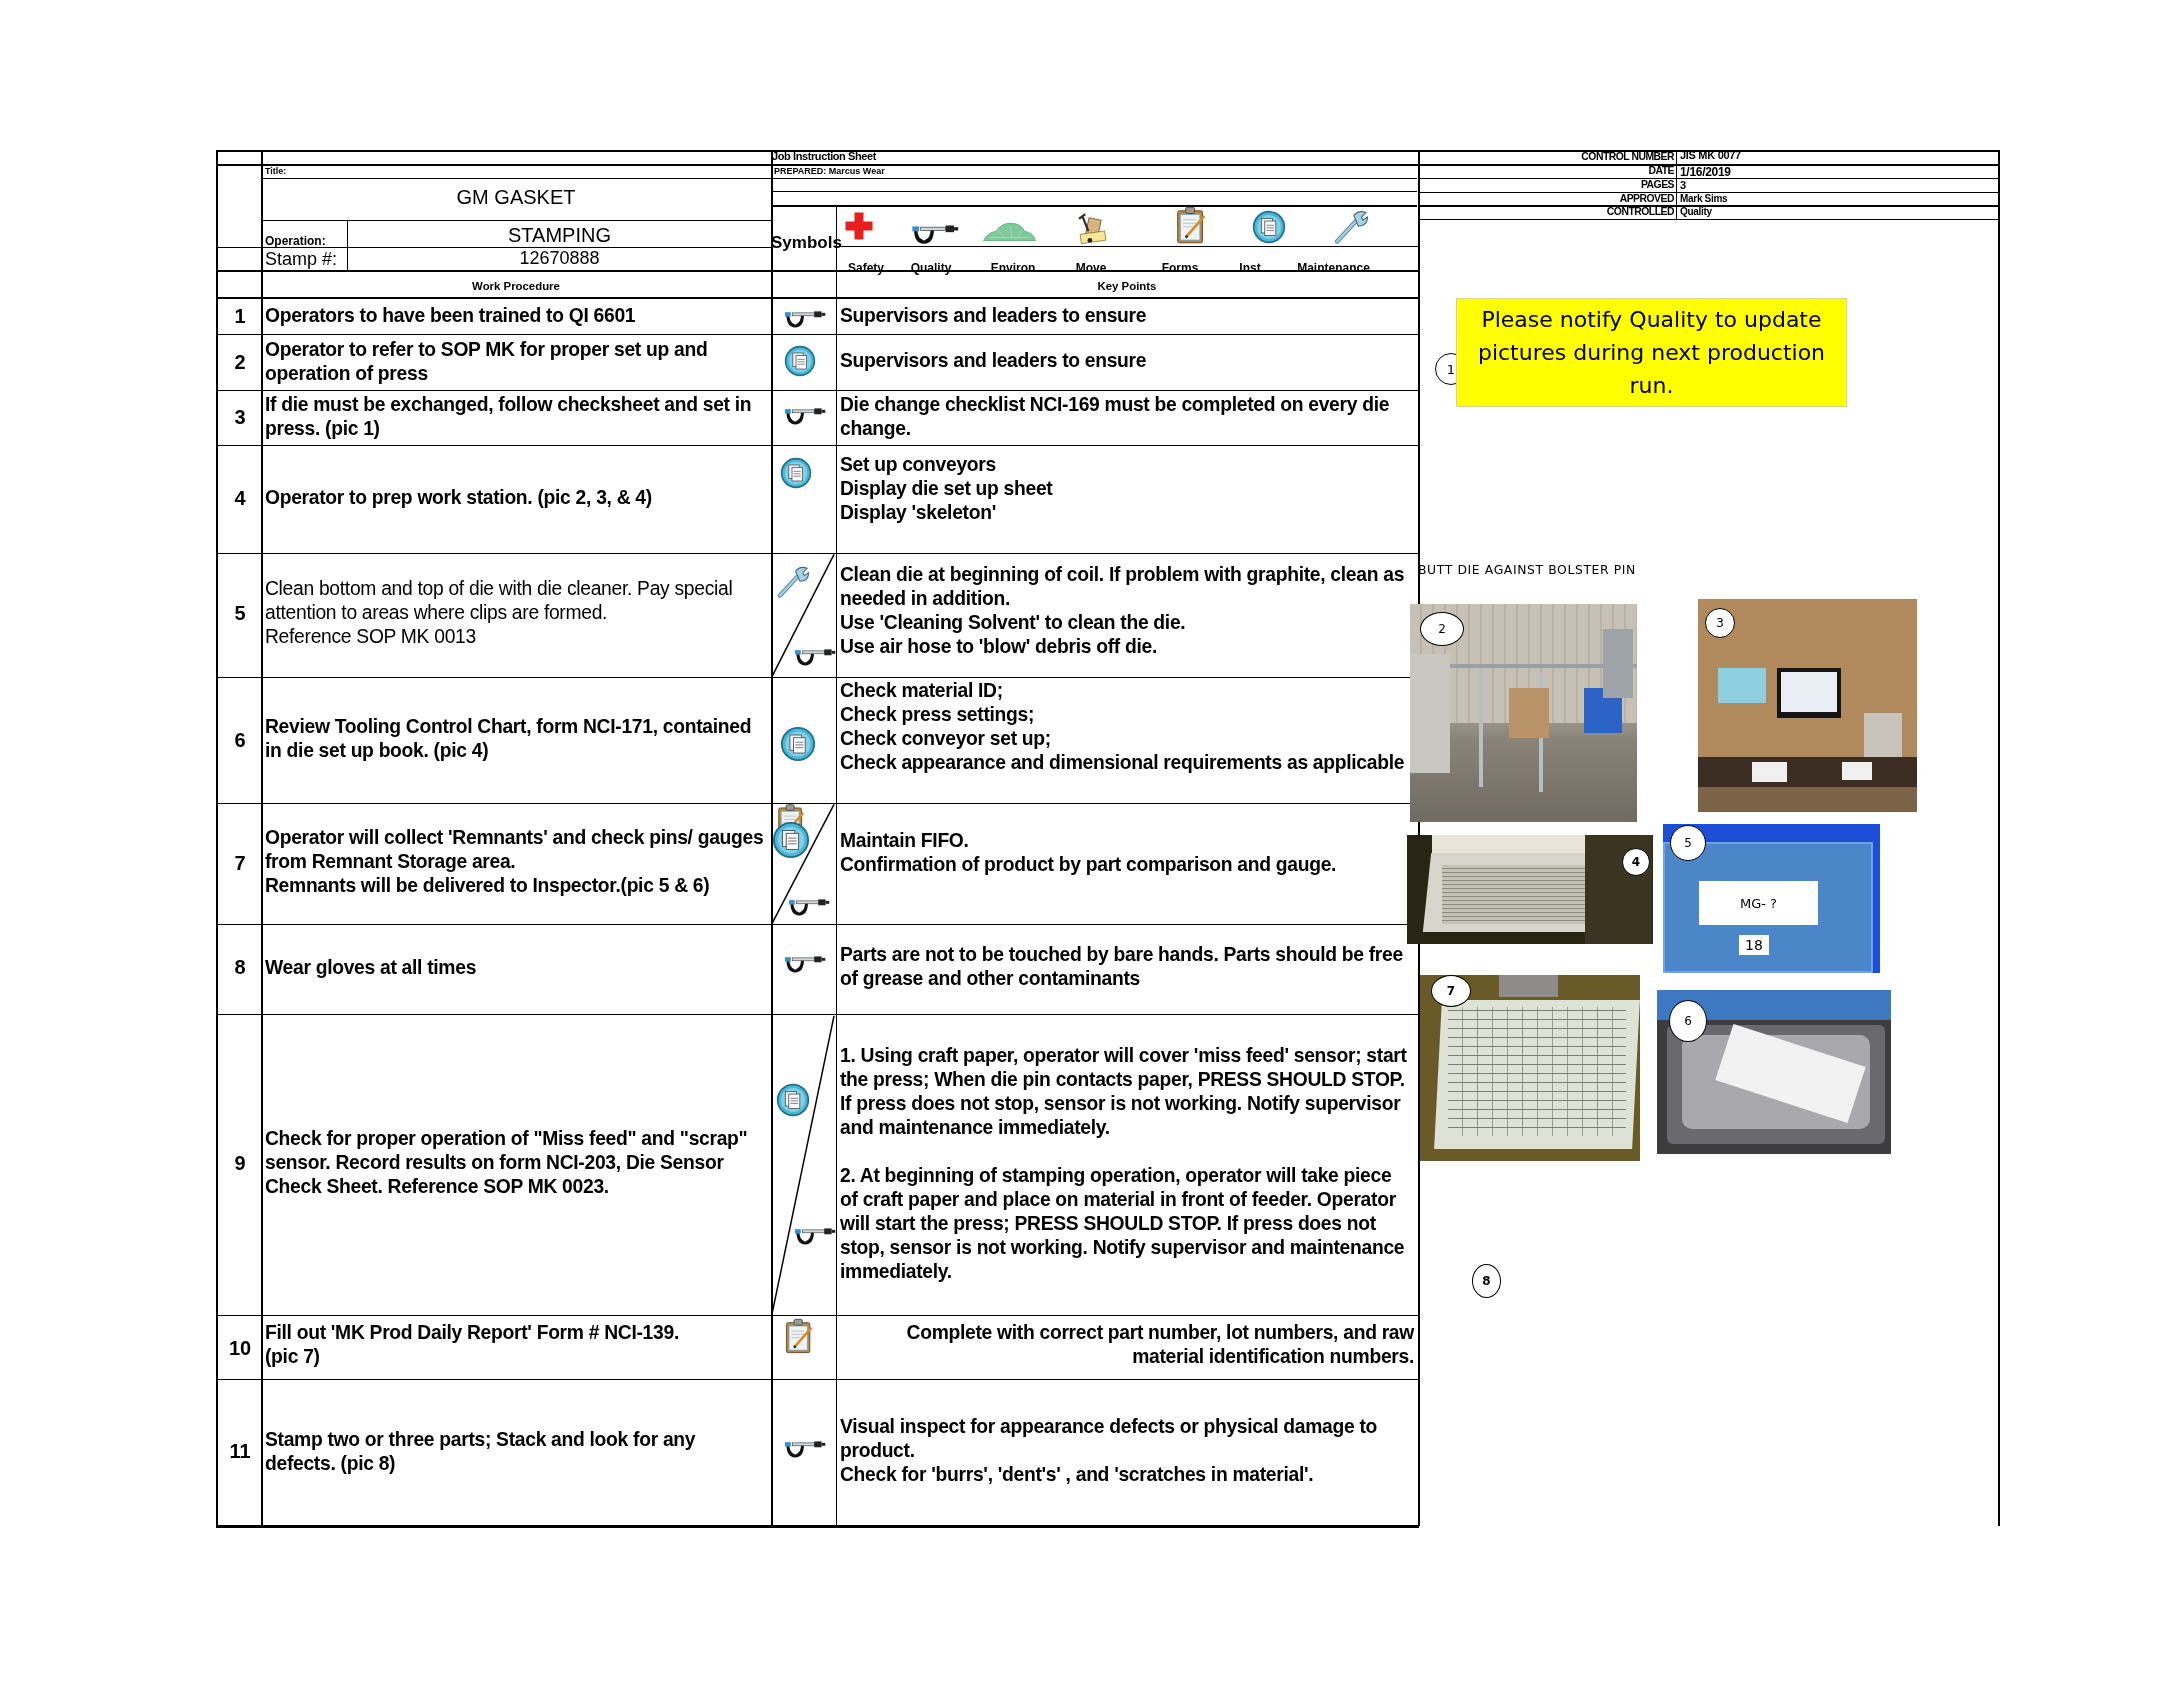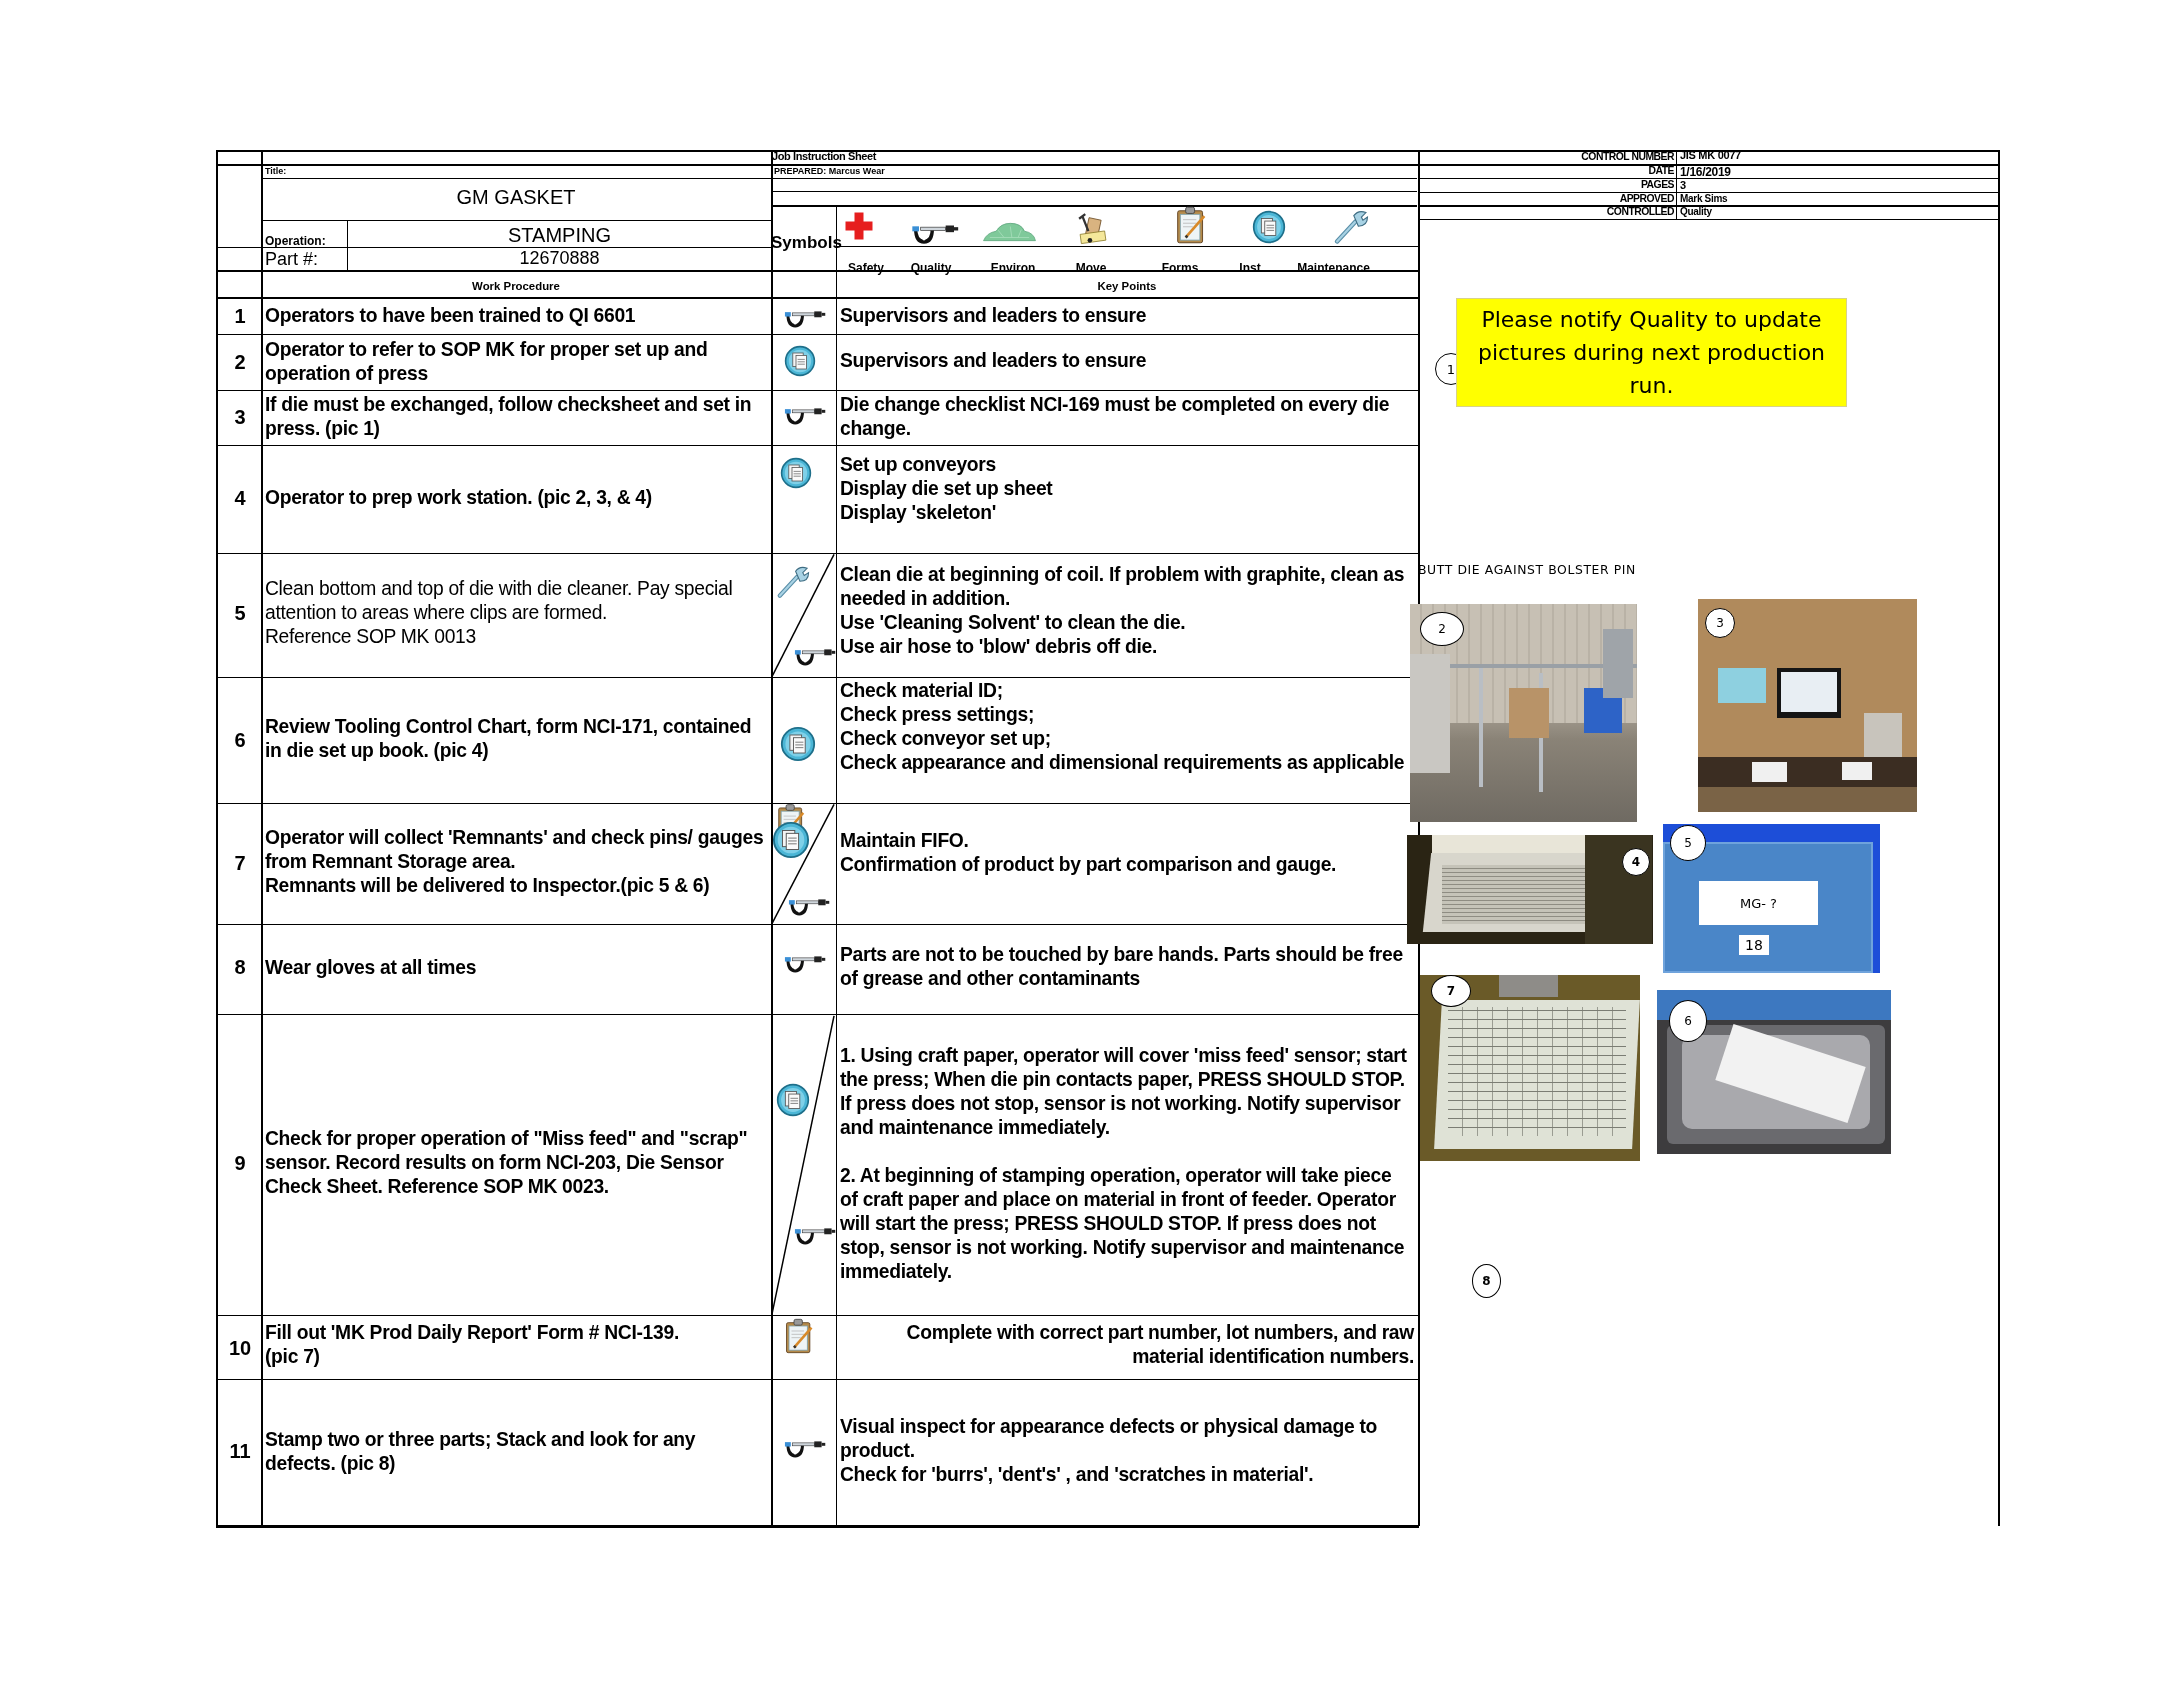--- a/index.html
+++ b/index.html
@@ -117,21 +117,21 @@
 
 <div class="abs b" style="left:772px; top:150px; width:198px; font-size:11px; letter-spacing:-0.4px;">Job Instruction Sheet</div>
 <div class="abs b" style="left:265px; top:166px; font-size:9px;">Title:</div>
 <div class="abs" style="left:774px; top:166px; font-size:9px; font-weight:bold;">
   <span>PREPARED:</span>
   <span>Marcus Wear</span>
 </div>
 <div class="abs" style="left:261px; top:186px; width:510px; text-align:center; font-size:20px;">GM GASKET</div>
 <div class="abs b" style="left:265px; top:234px; font-size:12px;">Operation:</div>
 <div class="abs" style="left:347px; top:224px; width:425px; text-align:center; font-size:20px;">STAMPING</div>
-<div class="abs" style="left:265px; top:249px; font-size:18px;">Part #:</div>
+<div class="abs" style="left:265px; top:249px; font-size:18px;">Stamp #:</div>
 <div class="abs" style="left:347px; top:248px; width:425px; text-align:center; font-size:18px;">12670888</div>
 <div class="abs b" style="left:261px; top:280px; width:510px; text-align:center; font-size:11.4px;">Work Procedure</div>
 <div class="abs b" style="left:836px; top:280px; width:582px; text-align:center; font-size:11.4px;">Key Points</div>
 <div class="abs b" style="left:771px; top:233px; width:64px; text-align:center; font-size:17px;">Symbols</div>
 
 <div>
   <svg class="icon" style="left:844px; top:211px;" width="30" height="30" viewBox="0 0 30 30">
       <use href="#sym-cross"></use>
     </svg>
   <svg class="icon" style="left:909px; top:220px;" width="50" height="26" viewBox="0 0 50 26">

